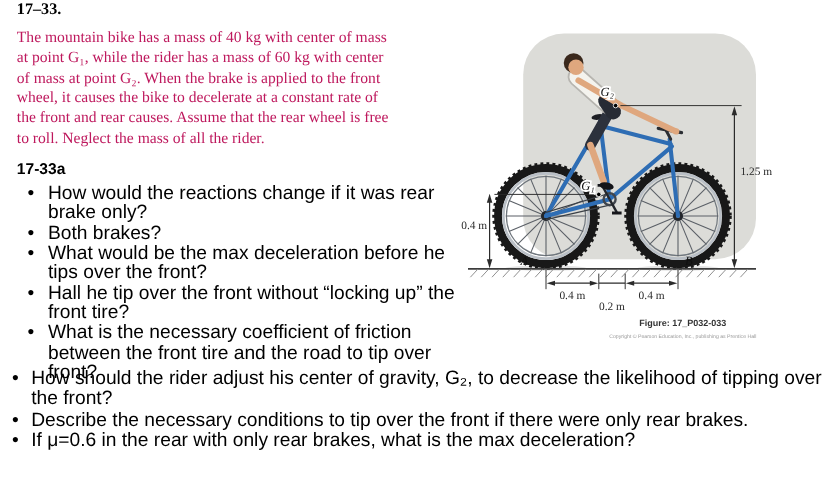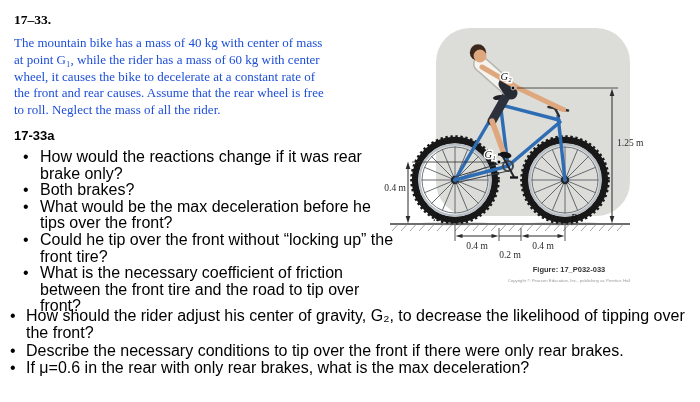--- a/index.html
+++ b/index.html
@@ -1,20 +1,20 @@
 <!DOCTYPE html>
 <html><head>
 <meta charset="utf-8">
 <style>
   html,body{margin:0;padding:0;background:#e8e8e8;}
   .page{position:relative;width:700px;height:402px;background:#ffffff;overflow:hidden;
         font-family:"Liberation Sans",sans-serif;color:#000;}
-  .col-left{position:absolute;left:14px;top:12px;width:380px;}
+  .col-left{position:absolute;left:14px;top:0;width:380px;}
   .prob-num{font-family:"Liberation Serif",serif;font-weight:bold;font-size:13.5px;line-height:16px;margin-bottom:7px;}
-  .prob-text{font-family:"Liberation Serif",serif;font-size:13px;line-height:16.8px;color:#1d4ed8;}
+  .prob-text{font-family:"Liberation Serif",serif;font-size:13px;line-height:16.8px;color:#be185d;}
   .pline{white-space:nowrap;}
   .subhead{font-size:13px;font-weight:600;line-height:15px;margin:9px 0 6px 0;}
   .bullets{list-style:none;margin:0;padding:0;font-size:16px;line-height:16.6px;}
   .bullets li{position:relative;padding-left:26px;}
   .bullets li::before{content:"\2022";position:absolute;left:9px;top:0;}
   .bullets.narrow li{max-width:372px;}
   .bullets.wide{position:absolute;left:8px;top:307px;width:686px;line-height:17.4px;}
   .bullets.wide li{padding-left:18px;}
   .bullets.wide li::before{left:2px;}
   .figure-wrap{position:absolute;left:378px;top:22px;width:322px;height:272px;}
@@ -23,30 +23,31 @@
 </head>
 <body>
 
 <div class="page">
 
   <div class="col-left">
     <div class="prob-num">17–33.</div>
     <div class="prob-text">
       <div class="pline">The mountain bike has a mass of 40 kg with center of mass</div>
       <div class="pline">at point G₁, while the rider has a mass of 60 kg with center</div>
+      <div class="pline">of mass at point G₂. When the brake is applied to the front</div>
       <div class="pline">wheel, it causes the bike to decelerate at a constant rate of</div>
       <div class="pline">the front and rear causes. Assume that the rear wheel is free</div>
       <div class="pline">to roll. Neglect the mass of all the rider.</div>
     </div>
     <div class="subhead">17-33a</div>
     <ul class="bullets narrow">
       <li><span>How would the reactions change if it was rear brake only?</span></li>
       <li><span>Both brakes?</span></li>
       <li><span>What would be the max deceleration before he tips over the front?</span></li>
-      <li><span>Could he tip over the front without “locking up” the front tire?</span></li>
+      <li><span>Hall he tip over the front without “locking up” the front tire?</span></li>
       <li><span>What is the necessary coefficient of friction between the front tire and the road to tip over front?</span></li>
     </ul>
   </div>
 
   <ul class="bullets wide">
     <li><span>How should the rider adjust his center of gravity, G₂, to decrease the likelihood of tipping over the front?</span></li>
     <li><span>Describe the necessary conditions to tip over the front if there were only rear brakes.</span></li>
     <li><span>If μ=0.6 in the rear with only rear brakes, what is the max deceleration?</span></li>
   </ul>
 

